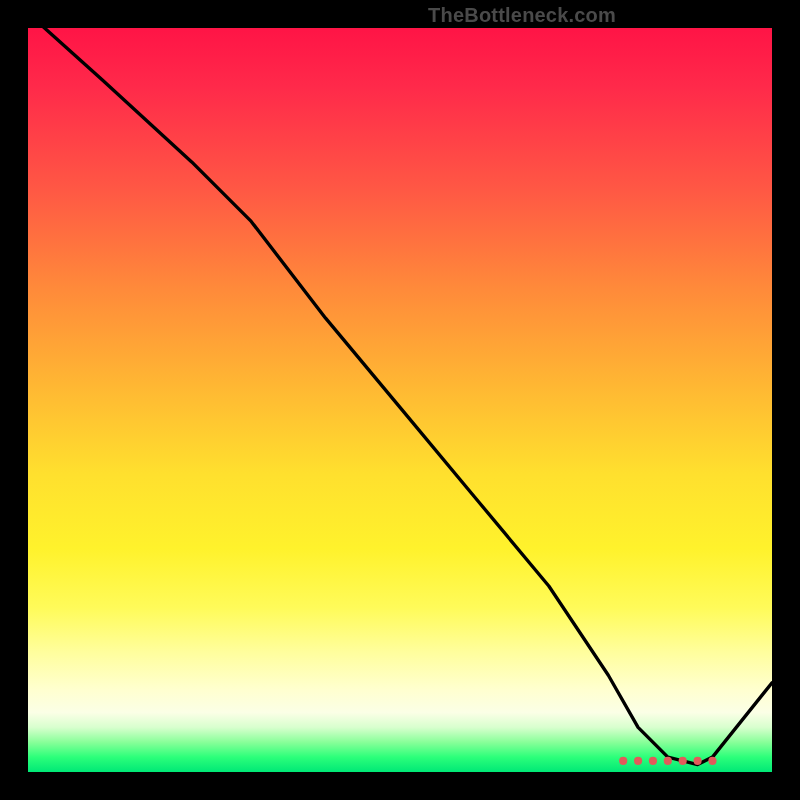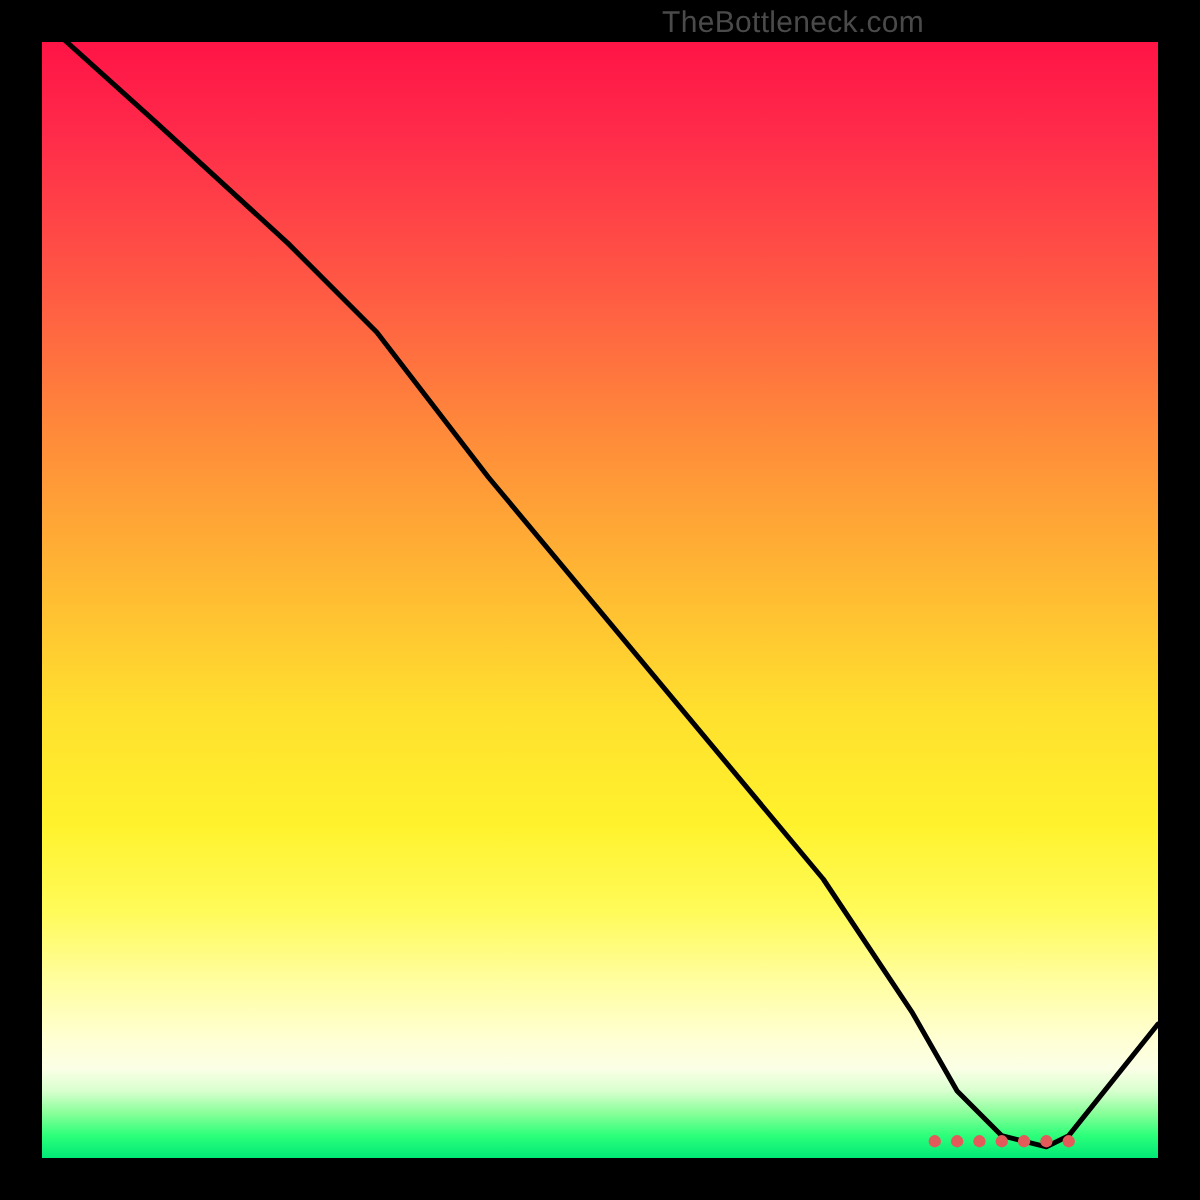--- a/index.html
+++ b/index.html
@@ -8,20 +8,21 @@
     width: 800px;
     height: 800px;
     background: #000;
     overflow: hidden;
   }
   .stage {
     position: relative;
     width: 644px;
     height: 800px;
     background: #000;
+    font-weight: bold;
   }
   .plot-area {
     position: absolute;
     left: 28px;
     top: 28px;
     width: 744px;
     height: 744px;
   }
   .gradient-bg {
     position: absolute;

